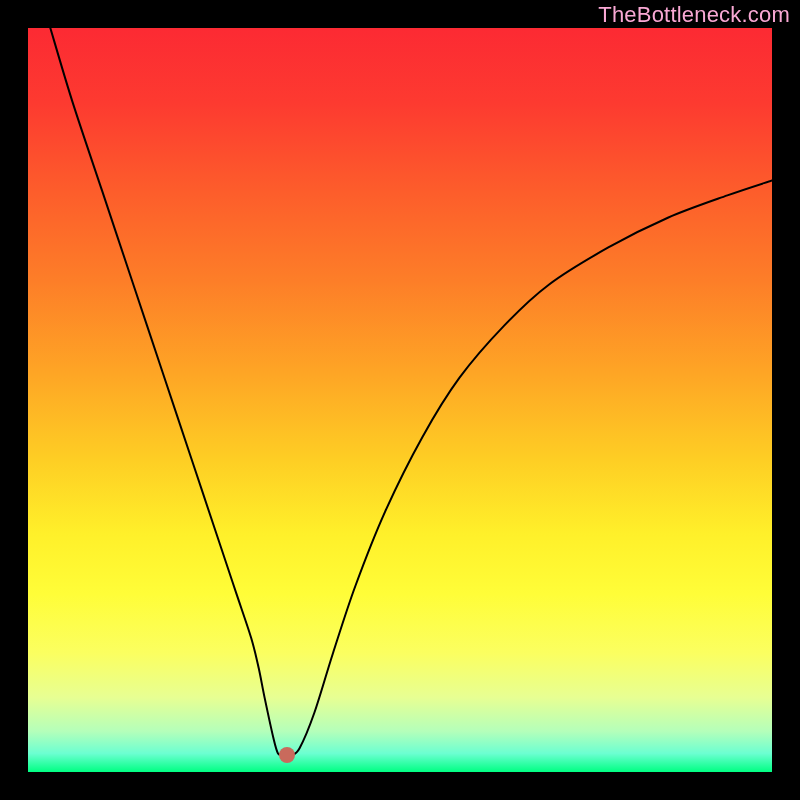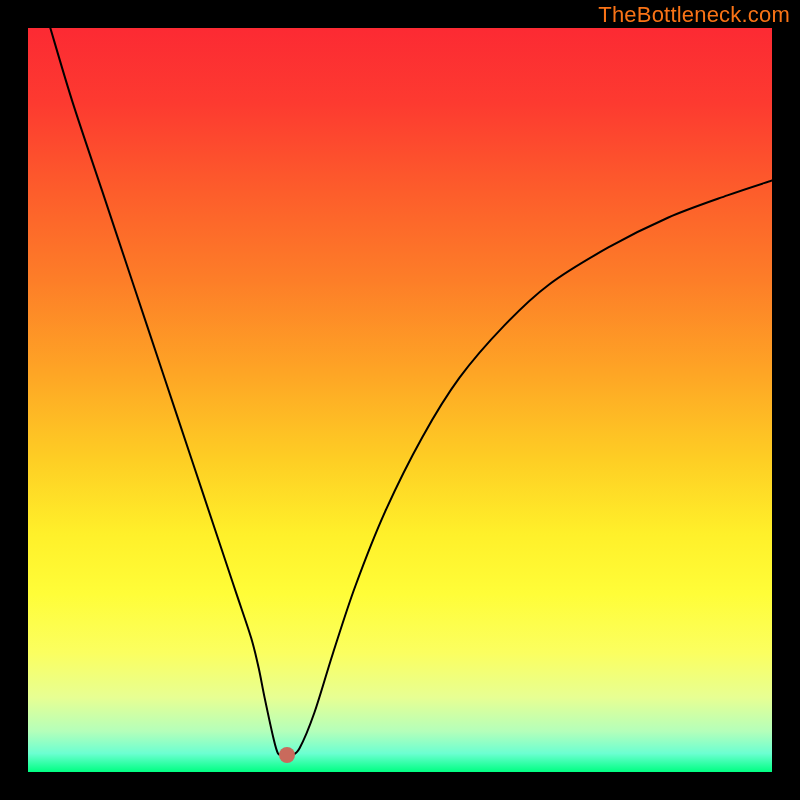--- a/index.html
+++ b/index.html
@@ -28,21 +28,21 @@
     overflow: hidden;
   }
   .gradient {
     position: absolute;
     inset: 0;
   }
   .watermark {
     position: absolute;
     top: 2px;
     right: 10px;
-    color: #f97316;
+    color: #f9a8d4;
     font-size: 22px;
     letter-spacing: 0.2px;
   }
   svg.curve {
     position: absolute;
     inset: 0;
     width: 100%;
     height: 100%;
   }
   .marker {

